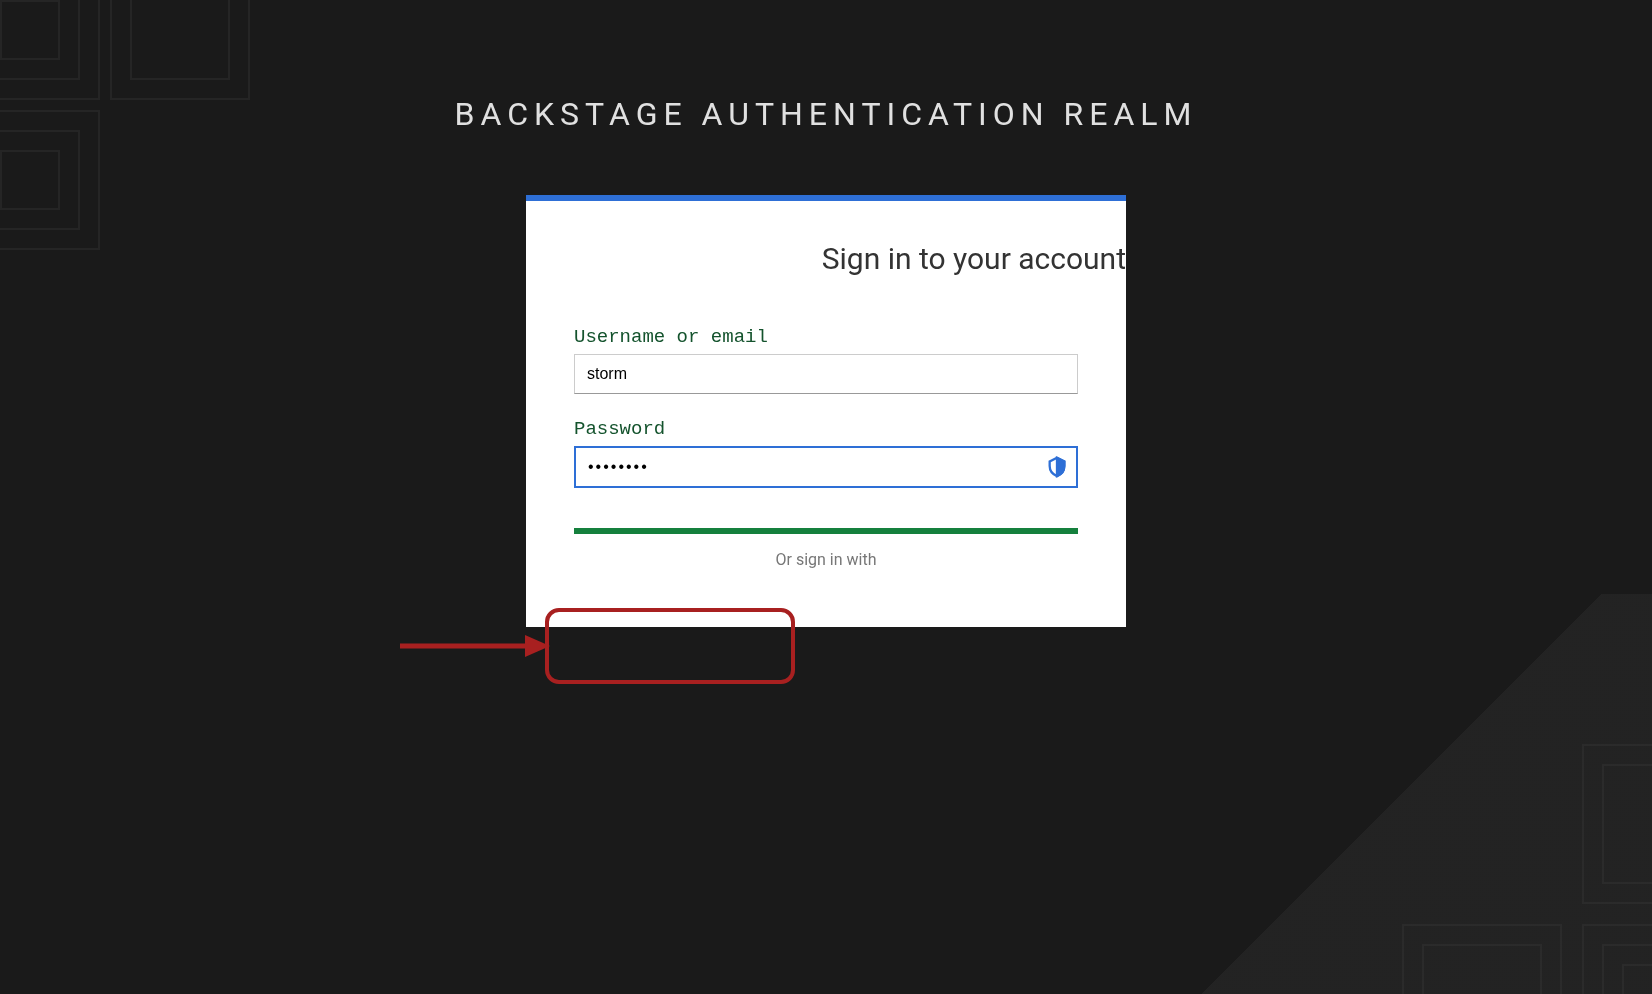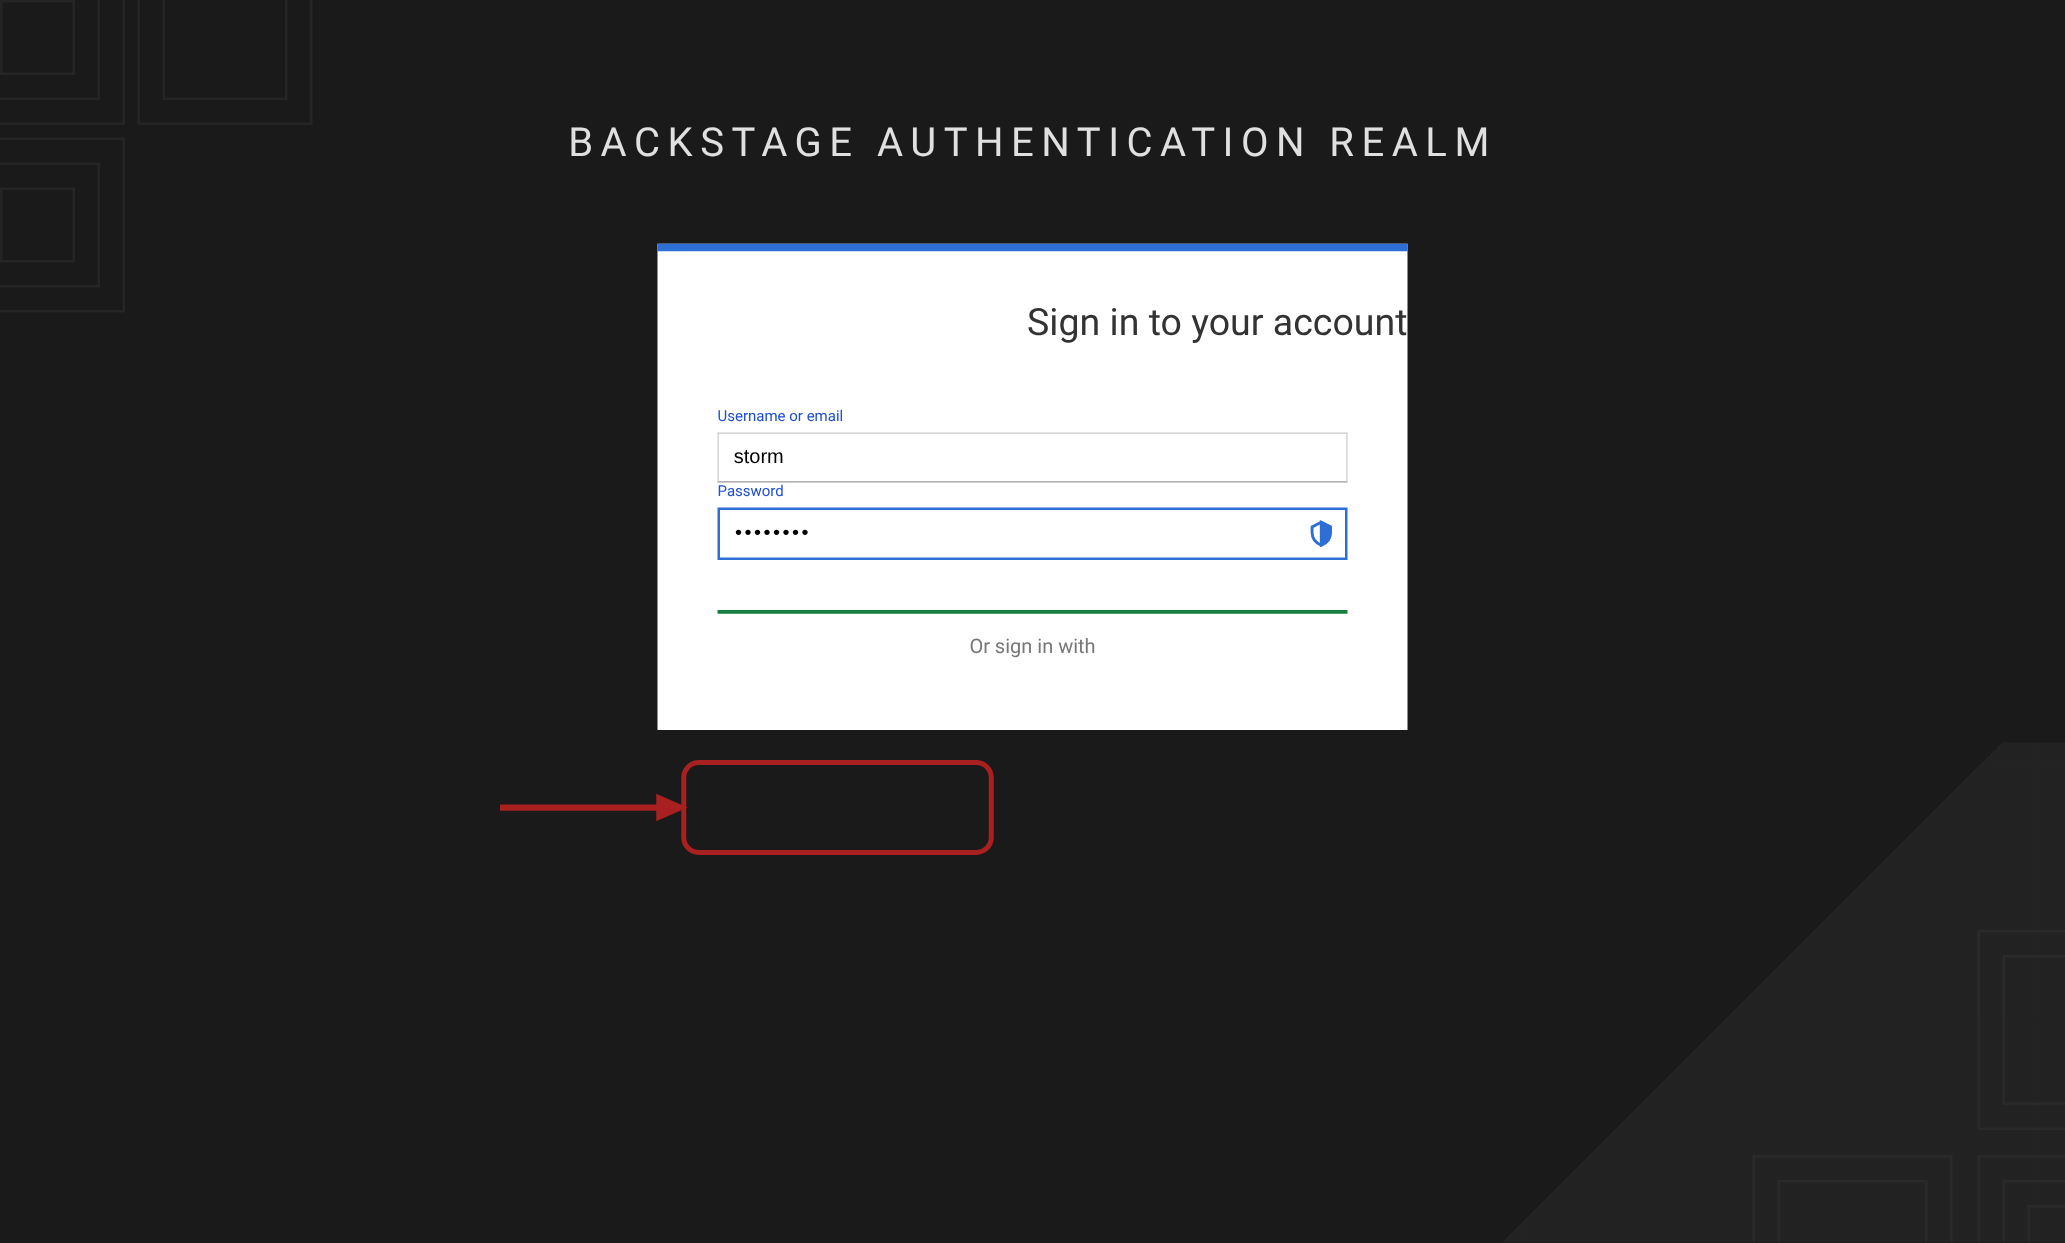--- a/index.html
+++ b/index.html
@@ -74,32 +74,34 @@
       font-weight: 400;
       color: #333;
       margin-top: 40px;
       margin-bottom: 50px;
     }
     .form-area {
       padding: 0 48px 40px 48px;
     }
     .field-label {
       display: block;
-      font-size: 12px;
-      color: #1d4ed8;
+      font-size: 19px;
+      color: #14532d;
       margin-bottom: 6px;
+      font-family: Liberation Mono, monospace;
     }
     .text-input {
       width: 100%;
       padding: 10px 12px;
       font-size: 16px;
       border: 1px solid #ccc;
       border-bottom: 1px solid #999;
       background: #fff;
       outline: none;
+      margin-bottom: 24px;
     }
     .password-wrapper {
       position: relative;
       margin-bottom: 40px;
     }
     .password-input {
       width: 100%;
       padding: 10px 40px 10px 12px;
       font-size: 16px;
       border: 2px solid #2e6fd6;
@@ -119,21 +121,21 @@
       width: 100%;
       padding: 12px;
       background: #2e6fd6;
       color: #fff;
       border: none;
       font-size: 17px;
       cursor: pointer;
       margin-bottom: 30px;
     }
     .divider-block {
-      border-top: 3px solid #15803d;
+      border-top: 6px solid #15803d;
       padding-top: 16px;
       text-align: center;
     }
     .divider-text {
       color: #777;
       font-size: 16px;
       margin-bottom: 18px;
     }
     .oauth-button {
       width: 100%;

